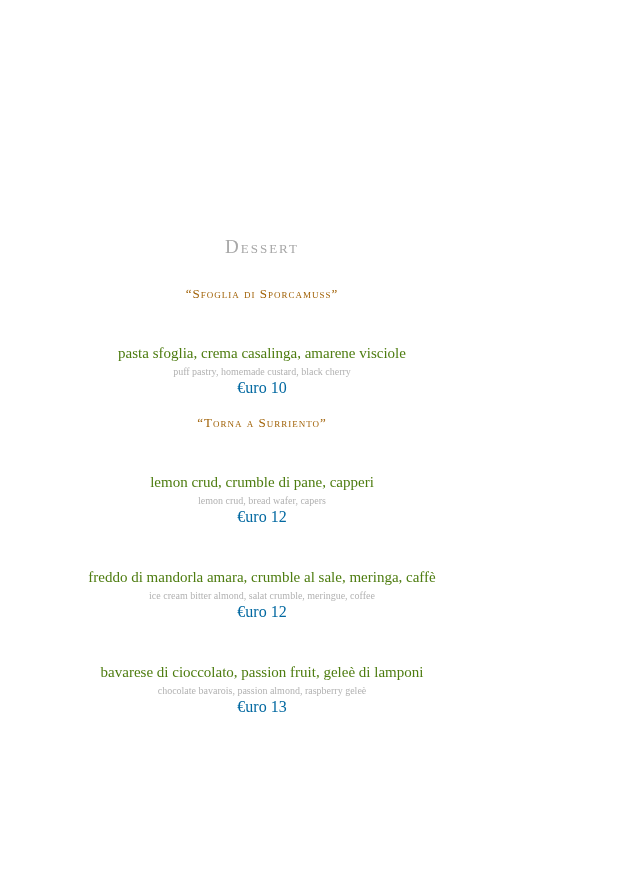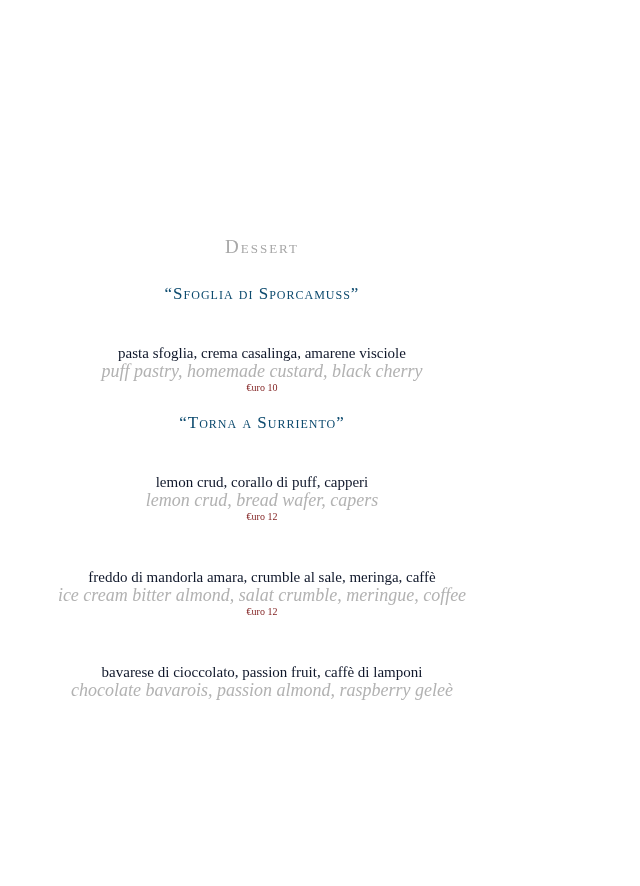--- a/index.html
+++ b/index.html
@@ -25,72 +25,72 @@
     font-variant: small-caps;
     letter-spacing: 2px;
     color: #a7a7a7;
     line-height: 22px;
     margin: 0 0 28px 0;
   }
   .menu-item {
     margin: 0 0 19px 0;
   }
   .item-name {
-    font-size: 17px;
+    font-size: 13px;
     font-variant: small-caps;
     letter-spacing: 1px;
-    color: #0c4a6e;
+    color: #a16207;
     line-height: 15px;
     margin: 0 0 9px 0;
   }
   .item-desc-it {
     font-size: 15px;
-    color: #0f172a;
+    color: #4d7c0f;
     line-height: 19px;
     margin-top: 43px;
   }
   .item-desc-en {
-    font-size: 18px;
-    font-style: italic;
+    font-size: 10px;
     color: #b2b2b2;
     line-height: 17px;
   }
   .item-price {
-    font-size: 10px;
-    color: #7f1d1d;
+    font-size: 16px;
+    color: #0369a1;
     line-height: 16px;
   }
 </style>
 </head>
 <body>
 
 <div class="page">
   <div class="menu-content">
 
     <h1 class="menu-title">Dessert</h1>
 
     <div class="menu-item">
       <div class="item-name">“Sfoglia di Sporcamuss”</div>
       <div class="item-desc-it">pasta sfoglia, crema casalinga, amarene visciole</div>
       <div class="item-desc-en">puff pastry, homemade custard, black cherry</div>
       <div class="item-price">€uro 10</div>
     </div>
 
     <div class="menu-item">
       <div class="item-name">“Torna a Surriento”</div>
-      <div class="item-desc-it">lemon crud, corallo di puff, capperi</div>
+      <div class="item-desc-it">lemon crud, crumble di pane, capperi</div>
       <div class="item-desc-en">lemon crud, bread wafer, capers</div>
       <div class="item-price">€uro 12</div>
     </div>
 
     <div class="menu-item">
       <div class="item-desc-it">freddo di mandorla amara, crumble al sale, meringa, caffè</div>
       <div class="item-desc-en">ice cream bitter almond, salat crumble, meringue, coffee</div>
       <div class="item-price">€uro 12</div>
     </div>
 
     <div class="menu-item">
-      <div class="item-desc-it">bavarese di cioccolato, passion fruit, caffè di lamponi</div>
+      <div class="item-desc-it">bavarese di cioccolato, passion fruit, geleè di lamponi</div>
       <div class="item-desc-en">chocolate bavarois, passion almond, raspberry geleè</div>
+      <div class="item-price">€uro 13</div>
     </div>
 
   </div>
 </div>
 
 </body></html>

